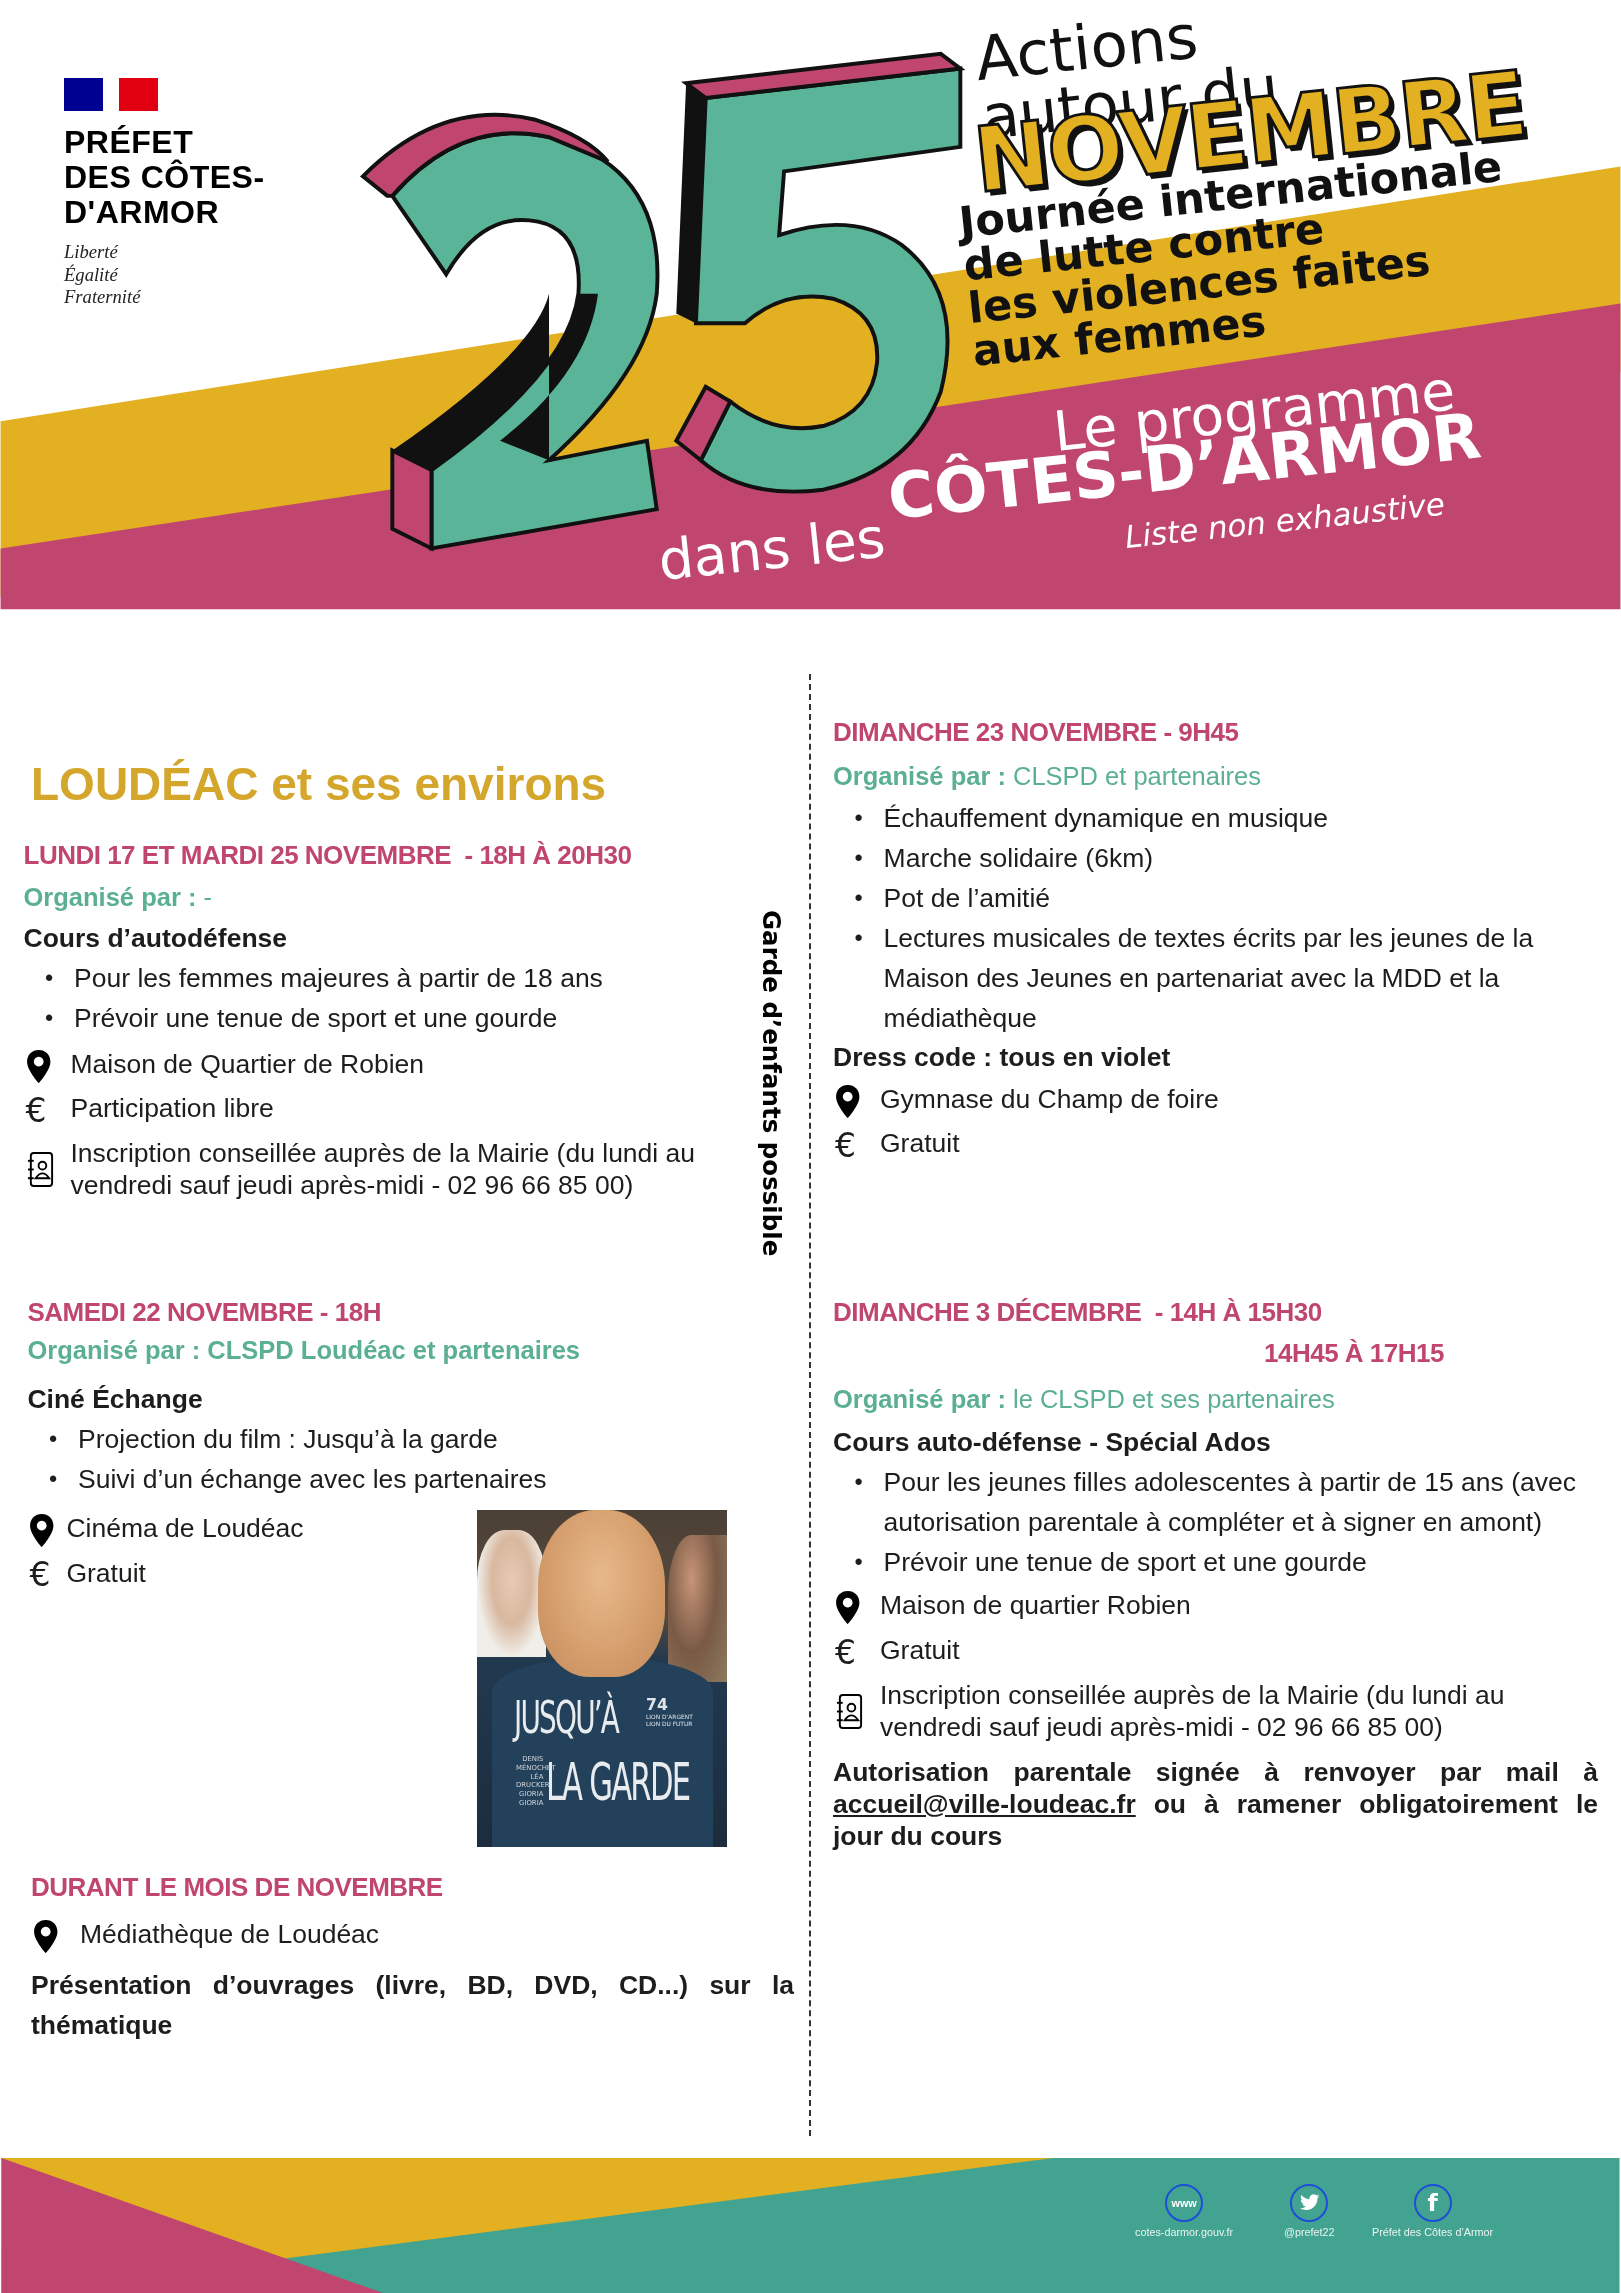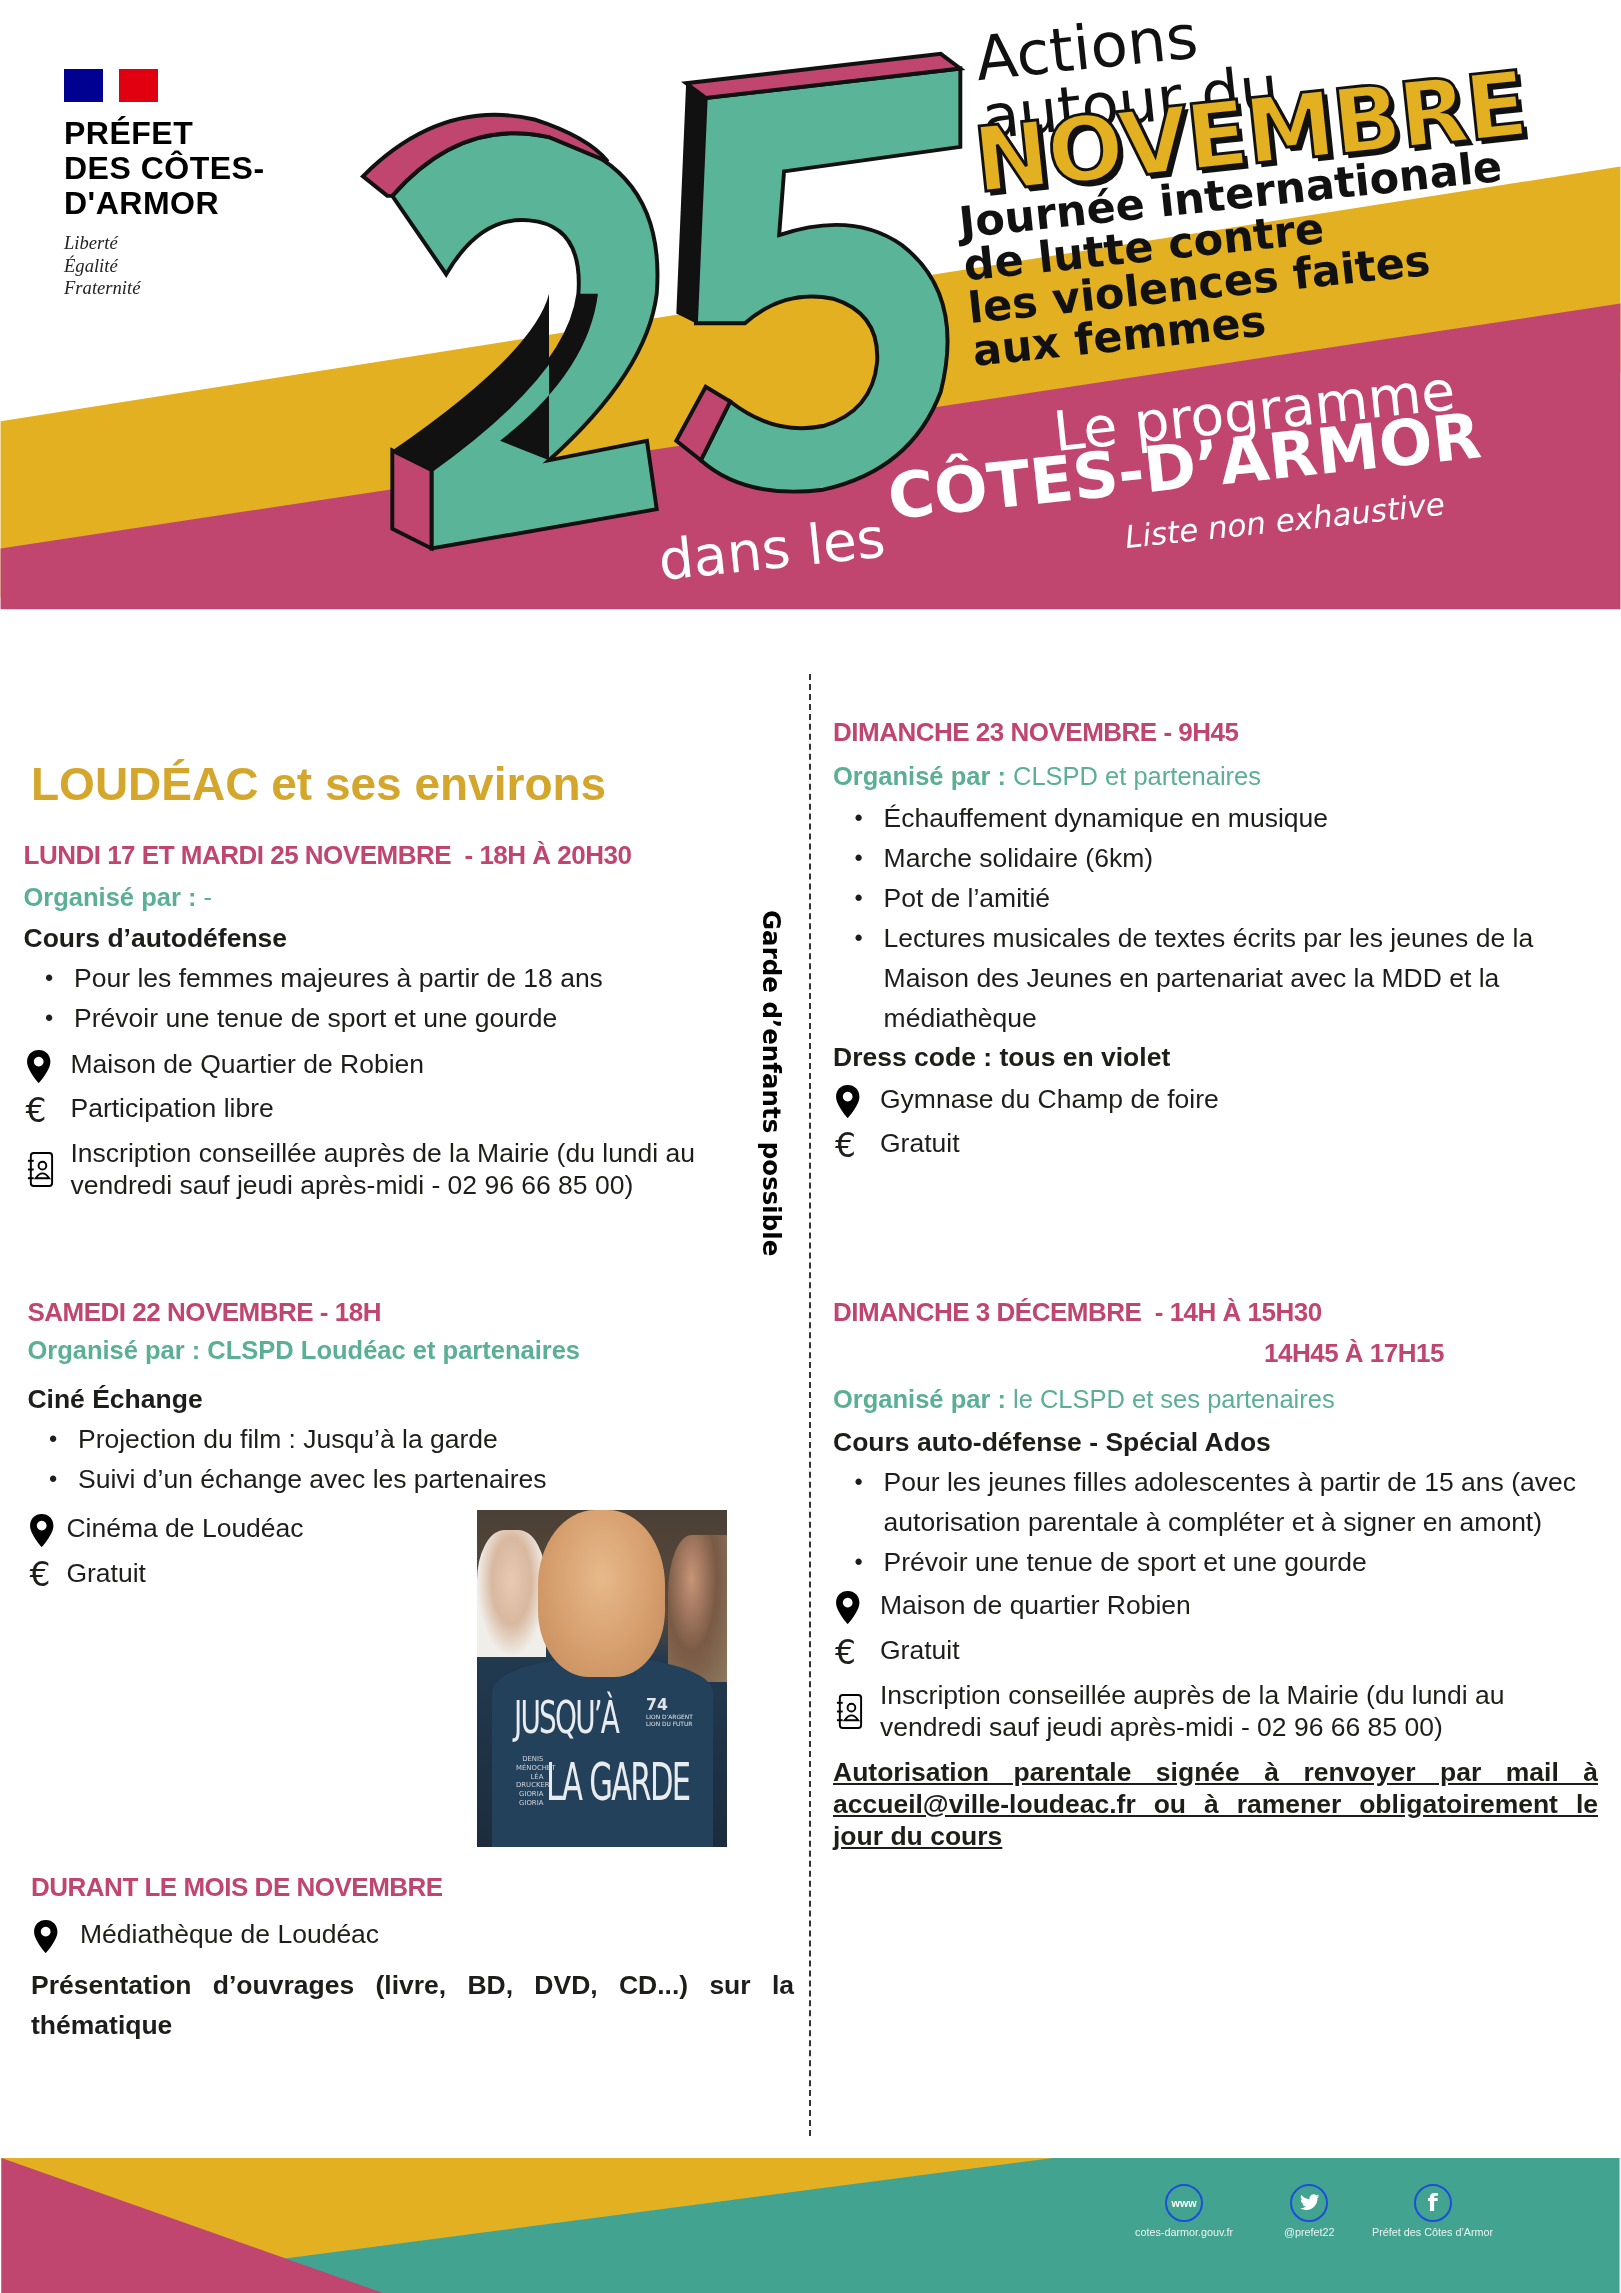--- a/index.html
+++ b/index.html
@@ -2,21 +2,21 @@
 <html><head>
 <meta charset="utf-8">
 <style>
   * { box-sizing: border-box; margin: 0; padding: 0; }
   html, body { width: 1621px; height: 2294px; background: #ffffff; overflow: hidden; }
   body { position: relative; font-family: "Liberation Sans", sans-serif; color: #1d1d1b; }
 
   
   .banner { position: absolute; left: 0; top: 0; width: 1621px; height: 617px; overflow: hidden; }
   .banner svg.bg { position: absolute; left: 0; top: 0; }
-  .logo { position: absolute; left: 64px; top: 69px; }
+  .logo { position: absolute; left: 64px; top: 78px; }
   .flag { width: 94px; height: 33px; position: relative; }
   .flag .blue { position: absolute; left: 0; top: 0; width: 39px; height: 33px; background: #000091; }
   .flag .white { position: absolute; left: 39px; top: 0; width: 17.6px; height: 33px; background: #fff; }
   .flag .red { position: absolute; left: 55px; top: 0; width: 39px; height: 33px; background: #e1000f; }
   .logo-title { margin-top: 13.7px; font-family: "Liberation Sans", sans-serif; font-weight: 700; font-size: 32px; line-height: 35px; letter-spacing: 0.5px; color: #000; }
   .logo-motto { margin-top: 11.8px; font-family: "Liberation Serif", serif; font-style: italic; font-size: 18.6px; line-height: 22.5px; color: #222; }
 
   .b-text { position: absolute; font-family: "DejaVu Sans", sans-serif; transform-origin: left bottom; white-space: nowrap; }
   .b-actions { left: 985px; top: 29px; font-size: 61px; line-height: 59px; transform: rotate(-6deg); color: #111; }
   .b-novembre { left: 980px; top: 108px; font-size: 90px; font-weight: 700; color: #e3b021; transform: rotate(-6deg); -webkit-text-stroke: 2.9px #111; text-shadow: 3.9px 4.9px 0 #111; letter-spacing: -2px; }
@@ -279,21 +279,21 @@
           <rect x="5" y="2" width="22" height="34" rx="3" fill="none" stroke="#000" stroke-width="2"></rect>
           <line x1="2" y1="10" x2="8" y2="10" stroke="#000" stroke-width="2"></line>
           <line x1="2" y1="19" x2="8" y2="19" stroke="#000" stroke-width="2"></line>
           <line x1="2" y1="28" x2="8" y2="28" stroke="#000" stroke-width="2"></line>
           <circle cx="17" cy="15" r="4" fill="none" stroke="#000" stroke-width="2"></circle>
           <path d="M10 28 Q17 18 24 28 Z" fill="none" stroke="#000" stroke-width="2"></path>
         </svg>
     </span>
     <span class="txt">Inscription conseillée auprès de la Mairie (du lundi au vendredi sauf jeudi après-midi - 02 96 66 85 00)</span>
   </div>
-  <div class="strong-p" style="margin-top:11.8px; line-height:32px;text-decoration:underline;">
+  <div class="strong-p" style="margin-top:11.8px; line-height:32px;">
     <span>Autorisation parentale signée à renvoyer par mail à </span><u>accueil@ville-loudeac.fr</u><span> ou à ramener obligatoirement le jour du cours</span>
   </div>
 </div>
 
 <svg class="footer" width="1621" height="135" viewBox="0 0 1654 138">
   <rect x="0" y="0" width="1654" height="138" fill="#42a390"></rect>
   <polygon points="0,0 1075,0 280,104 186,138 0,138" fill="#e3b021"></polygon>
   <polygon points="0,0 0,138 390,138" fill="#c0466f"></polygon>
 </svg>
 

